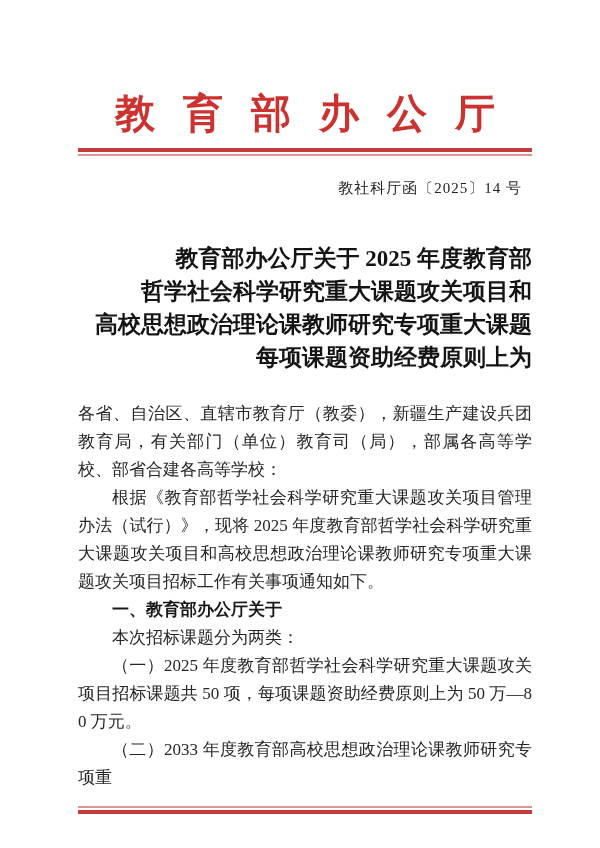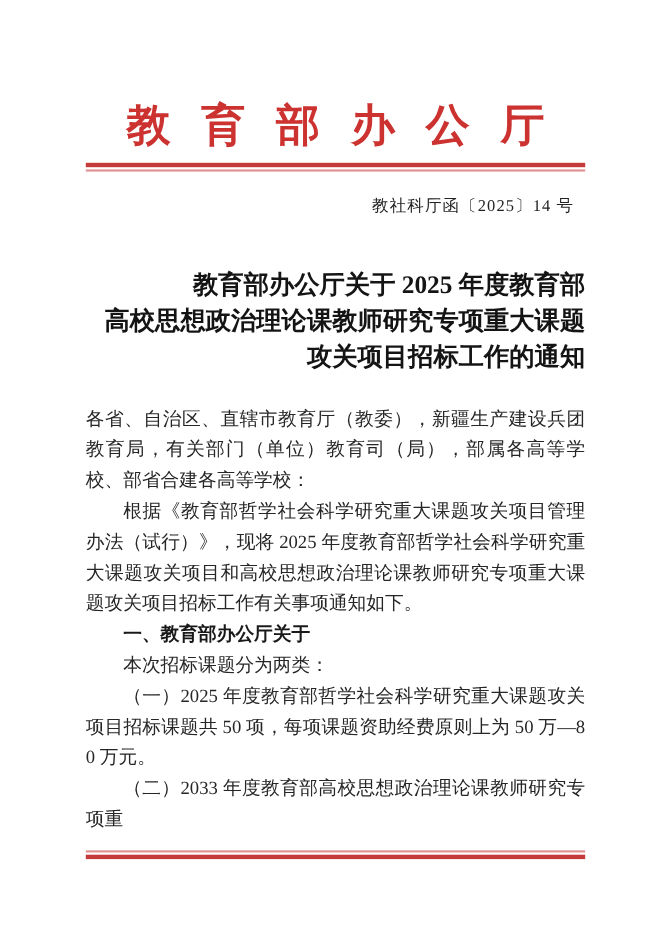--- a/index.html
+++ b/index.html
@@ -92,22 +92,23 @@
 
   <div class="rule rule-top">
     <div class="bar-thick"></div>
     <div class="bar-thin"></div>
   </div>
 
   <div class="doc-number">教社科厅函〔2025〕14 号</div>
 
   <div class="title">
     <div>教育部办公厅关于 2025 年度教育部</div>
+    <div>哲学社会科学研究重大课题攻关项目和</div>
     <div>高校思想政治理论课教师研究专项重大课题</div>
-    <div>攻关项目招标工作的通知</div>
+    <div>每项课题资助经费原则上为</div>
   </div>
 
   <div class="body-text">
     <p class="para no-indent">各省、自治区、直辖市教育厅（教委），新疆生产建设兵团教育局，有关部门（单位）教育司（局），部属各高等学校、部省合建各高等学校：</p>
     <p class="para">根据《教育部哲学社会科学研究重大课题攻关项目管理办法（试行）》，现将 2025 年度教育部哲学社会科学研究重大课题攻关项目和高校思想政治理论课教师研究专项重大课题攻关项目招标工作有关事项通知如下。</p>
     <p class="para bold">一、教育部办公厅关于</p>
     <p class="para">本次招标课题分为两类：</p>
     <p class="para">（一）2025 年度教育部哲学社会科学研究重大课题攻关项目招标课题共 50 项，每项课题资助经费原则上为 50 万—80 万元。</p>
     <p class="para">（二）2033 年度教育部高校思想政治理论课教师研究专项重</p>
   </div>

